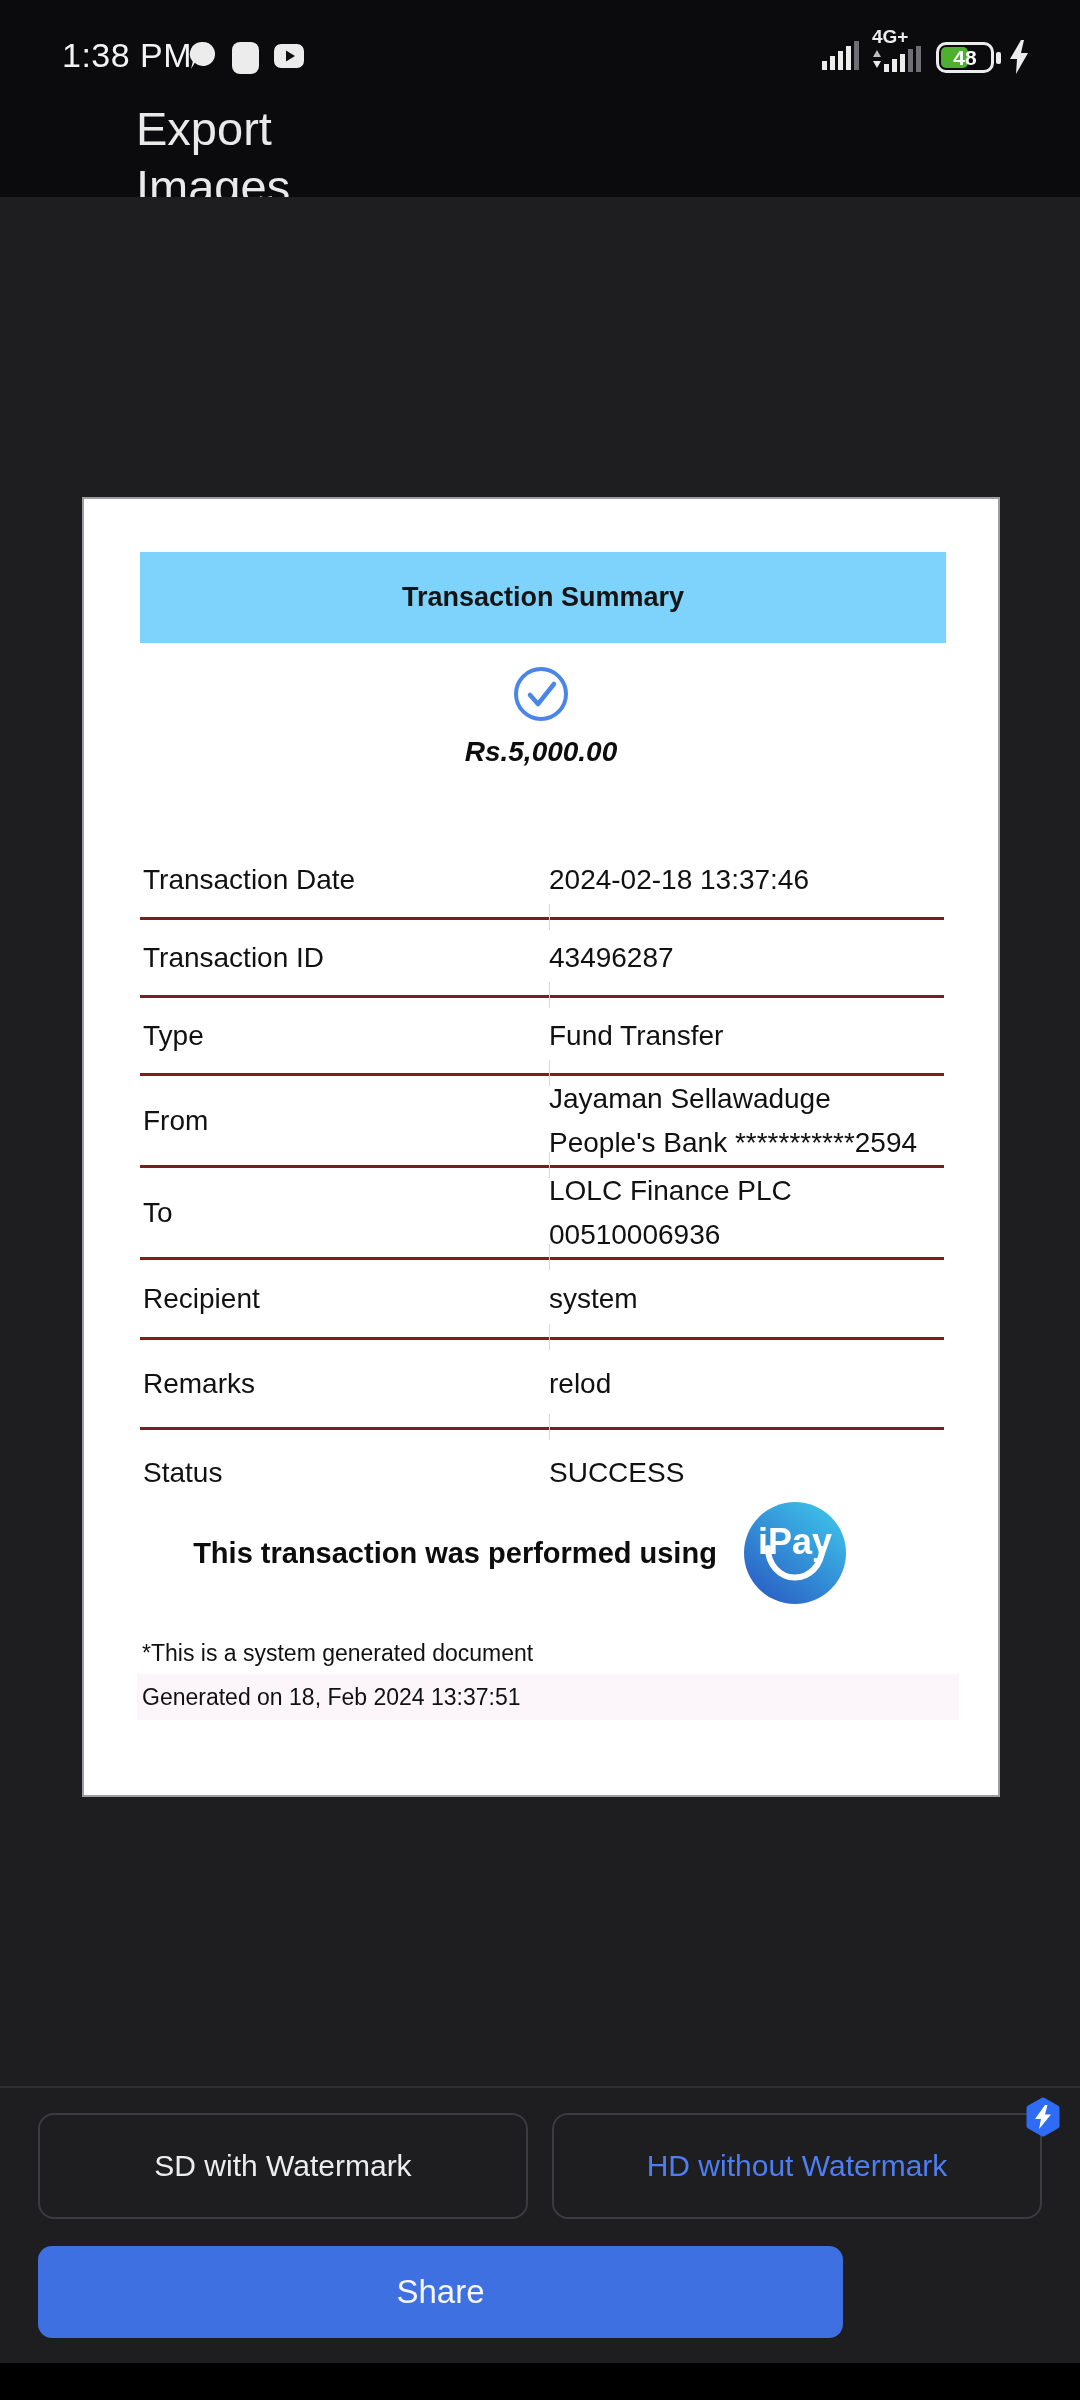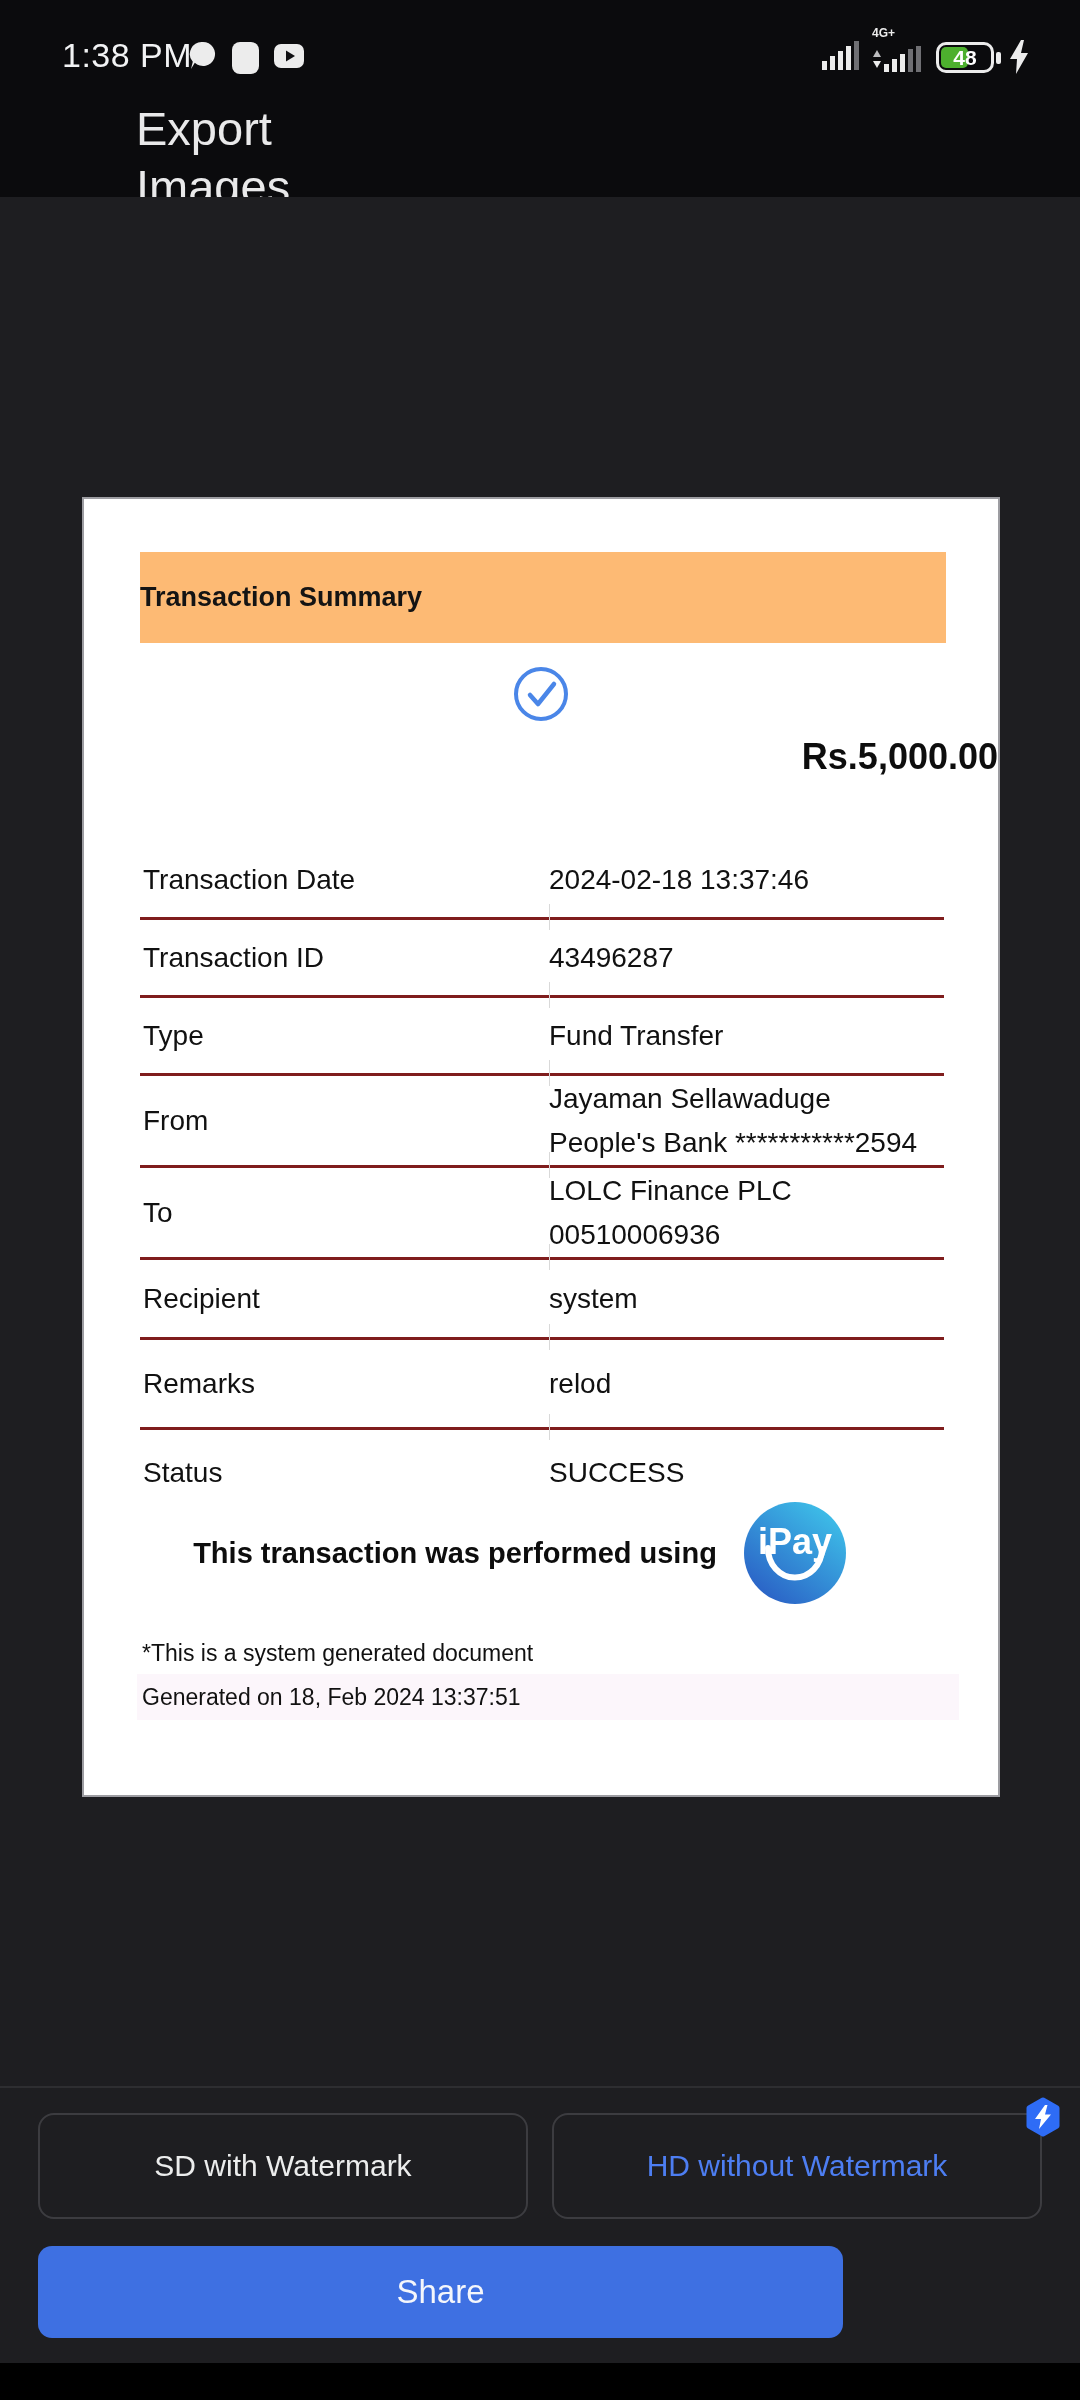--- a/index.html
+++ b/index.html
@@ -16,21 +16,21 @@
   }
   .statusbar{ position:absolute; top:0; left:0; right:0; height:92px; }
   .sb-time{
     position:absolute; left:62px; top:36px; font-size:34px; color:#f2f3f4;
     letter-spacing:.5px;
   }
   .sb-noti{ position:absolute; top:40px; left:188px; display:flex; gap:14px; align-items:center; }
   .sb-square{ width:27px; height:32px; background:#ececec; border-radius:8px; }
   .sb-right{ position:absolute; top:0; left:810px; width:270px; height:92px; }
   .sig1{ position:absolute; left:12px; top:40px; }
-  .net-label{ position:absolute; left:62px; top:26px; font-size:12px; color:#ececec; font-weight:bold; }
+  .net-label{ position:absolute; left:62px; top:26px; font-size:19px; color:#ececec; font-weight:bold; }
   .sig2{ position:absolute; left:62px; top:46px; }
   .battery{
     position:absolute; left:126px; top:42px; width:58px; height:31px;
     border:3px solid #ececec; border-radius:10px;
   }
   .battery-fill{ position:absolute; left:2px; top:2px; bottom:2px; width:27px; background:#4db02e; border-radius:5px; }
   .battery-num{ position:absolute; inset:0; display:flex; align-items:center; justify-content:center;
     font-size:21px; font-weight:bold; color:#fff; }
   .battery-nub{ position:absolute; left:186px; top:52px; width:5px; height:12px; background:#ececec; border-radius:2px; }
   .bolt{ position:absolute; left:198px; top:39px; }
@@ -39,27 +39,27 @@
     position:absolute; left:136px; top:4px; width:260px;
     font-size:47px; line-height:58px; font-weight:400; color:#e9e9ea;
   }
   
   .card{
     position:absolute; left:82px; top:497px; width:918px; height:1300px;
     background:#ffffff; border:2px solid #9d9da2;
   }
   .card-band{
     position:absolute; left:56px; top:53px; width:806px; height:91px;
-    background:#fdba74; display:flex; align-items:center; 
+    background:#7dd3fc; display:flex; align-items:center; justify-content:center;
   }
   .card-band .t{ font-size:27px; font-weight:bold; color:#141414; }
   .check-wrap{ position:absolute; left:0; right:0; top:166px; display:flex; justify-content:center; }
   .amount{
-    position:absolute; left:0; right:0; top:237px; text-align:right;
-    font-size:36px; font-weight:bold; color:#0d0d0d;
+    position:absolute; left:0; right:0; top:237px; text-align:center;
+    font-size:28px; font-weight:bold; color:#0d0d0d;font-style:italic;
   }
   .ttable{ position:absolute; left:56px; top:343px; width:804px; }
   .trow{ position:relative; display:flex; align-items:center; border-bottom:3px solid #7f1d1d; }
   .trow.last{ border-bottom:none; }
   .trow::after{
     content:""; position:absolute; left:409px; bottom:-13px; width:1px; height:26px; background:#d9d9d9;
   }
   .trow.last::after{ display:none; }
   .rh78{ height:78px; } .rh80{ height:80px; } .rh86{ height:86px; } .rh90{ height:90px; } .rh92{ height:92px; }
   .tlabel{ width:409px; padding-left:3px; font-size:28px; color:#111; }

